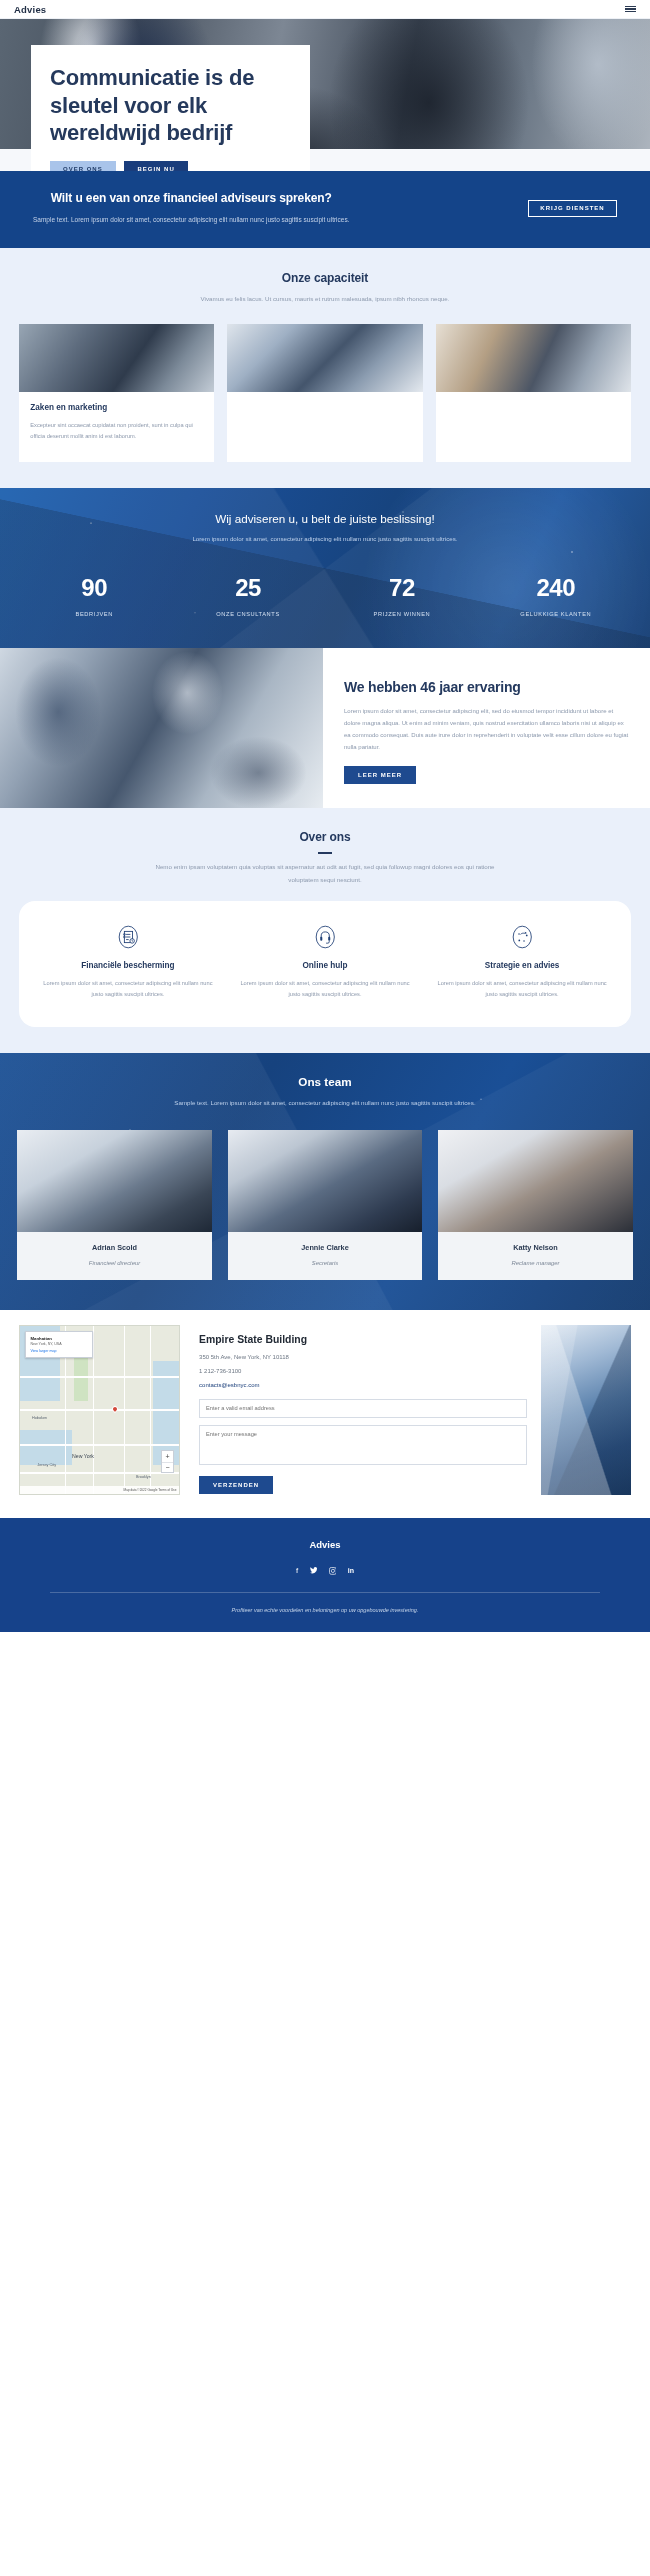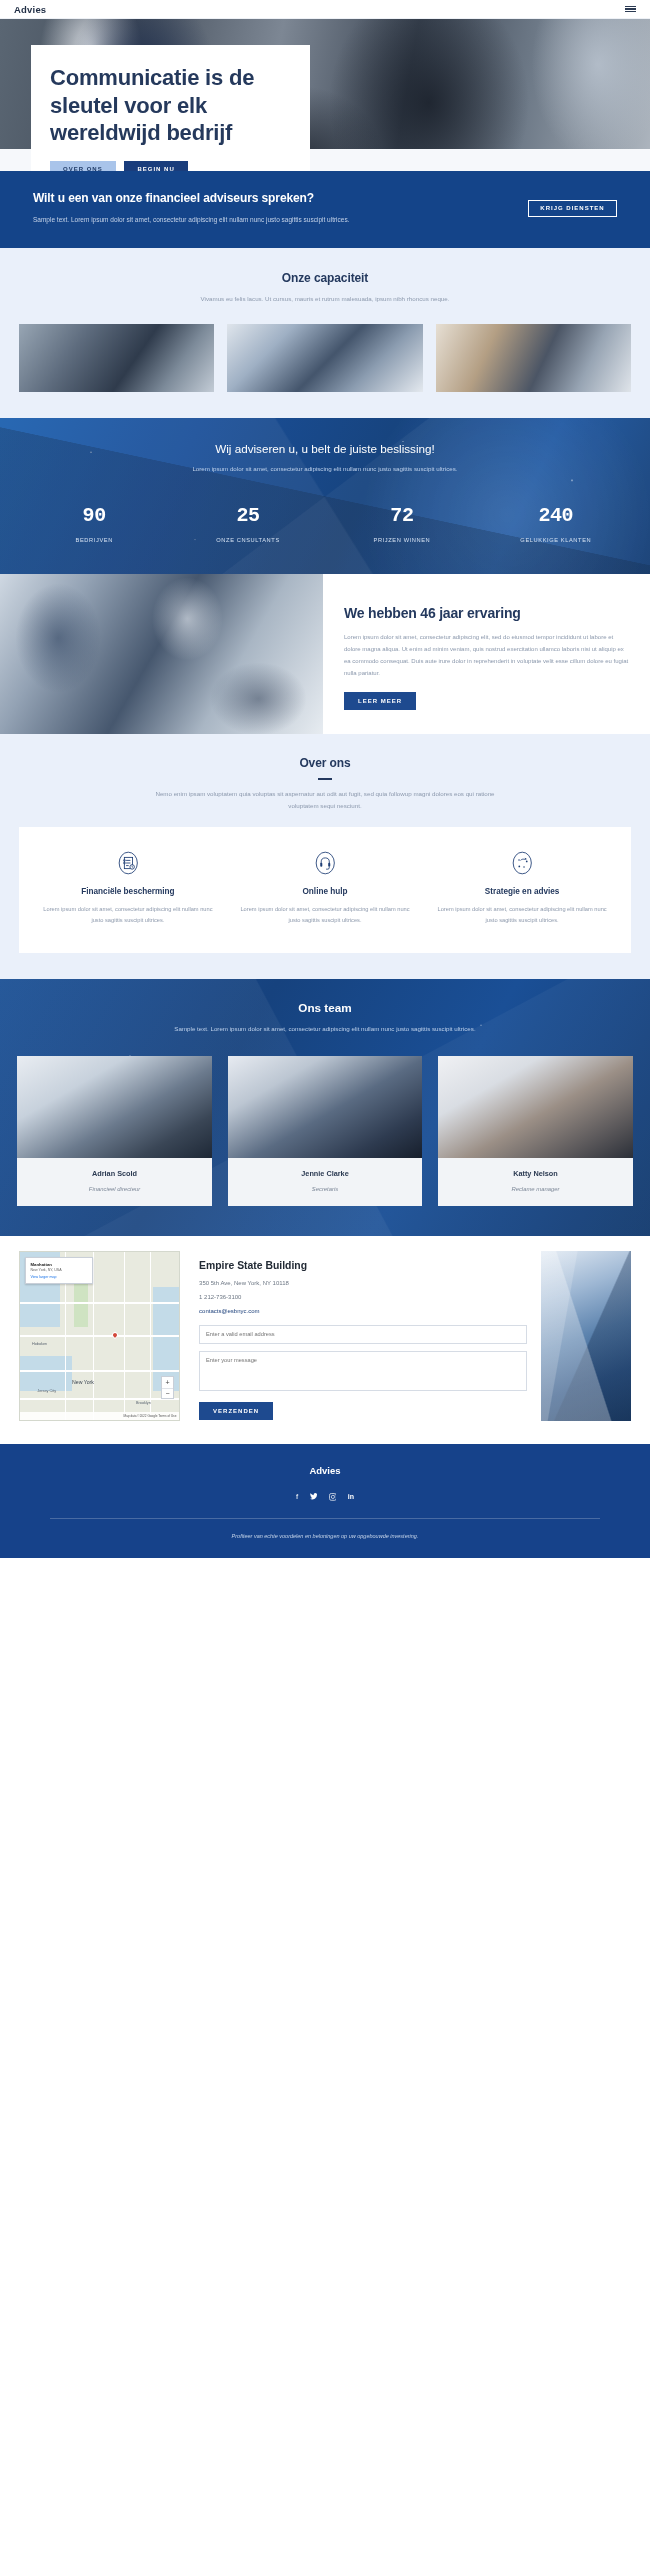--- a/index.html
+++ b/index.html
@@ -88,21 +88,21 @@
 
   
   .cta {
     background: #144489;
     padding: 20px 33px 22.5px 33px;
     display: flex; align-items: center; justify-content: space-between;
   }
   .cta-left { max-width: 408px; }
   .cta h2 {
     color: #ffffff; font-size: 12px; font-weight: 700; margin-bottom: 8.7px;
-    font-stretch: condensed; letter-spacing: -0.1px;
+    font-stretch: condensed; letter-spacing: -0.1px; text-align: center;
   }
   .cta p { color: #c4d2e8; font-size: 6.5px; line-height: 1.85; }
 
   
   .sect { padding: 22.5px 19px 26px 19px; }
   .bg-pale { background: #eaf0fa; }
   .sect-title {
     text-align: center; font-size: 12px; font-weight: 700;
     color: #24395e; font-stretch: condensed; letter-spacing: -0.1px;
   }
@@ -154,22 +154,22 @@
   }
   .stats p.lead {
     position: relative; text-align: center; color: #bdd0ea;
     font-size: 6.2px; line-height: 1.95; max-width: 364px; margin: 8.7px auto 0 auto;
   }
   .stat-row {
     position: relative; display: flex; margin-top: 31px;
   }
   .stat { flex: 1; text-align: center; }
   .stat .num {
-    color: #ffffff; font-size: 20px; font-weight: 700;
-    font-stretch: condensed; line-height: 1; letter-spacing: -0.4px; font-family: Liberation Mono, monospace;
+    color: #ffffff; font-size: 24px; font-weight: 700;
+    font-stretch: condensed; line-height: 1; letter-spacing: -0.4px;
   }
   .stat .lbl {
     color: #d4e1f2; font-size: 5.7px; letter-spacing: 0.6px;
     text-transform: uppercase; margin-top: 10.4px;
   }
 
   
   .exp { display: flex; background: #ffffff; }
   .exp-img {
     width: 323px; height: 160px;
@@ -187,21 +187,21 @@
   .exp-txt h2 {
     font-size: 14px; font-weight: 700; color: #24395e;
     font-stretch: condensed; letter-spacing: -0.2px;
   }
   .exp-txt p {
     font-size: 6px; line-height: 2.0; color: #8c99ad; margin-top: 10.4px;
   }
   .exp-txt .btn-solid { margin-top: 13px; }
 
   
-  .panel { background: #ffffff; margin-top: 15.6px; padding: 22.5px 10.4px 26px 10.4px; display: flex; }
+  .panel { background: #ffffff; margin-top: 15.6px; padding: 22.5px 10.4px 26px 10.4px; display: flex; border-radius: 16px; }
   .feat { flex: 1; text-align: center; padding: 0 10.4px; }
   .feat .ico { margin: 0 auto 11.3px auto; width: 22.5px; height: 26px; }
   .feat h3 {
     font-size: 8.2px; font-weight: 700; color: #24395e;
     font-stretch: condensed; margin-bottom: 7.8px;
   }
   .feat p { font-size: 5.7px; line-height: 2.0; color: #8d99ac; }
 
   
   .team {
@@ -348,20 +348,24 @@
     </div>
     <button class="btn btn-outline">KRIJG DIENSTEN</button>
   </div>
 
   <div class="sect bg-pale">
     <div class="sect-title">Onze capaciteit</div>
     <div class="sect-sub">Vivamus eu felis lacus. Ut cursus, mauris et rutrum malesuada, ipsum nibh rhoncus neque.</div>
     <div class="cards">
       <div class="card">
         <div class="card-img ph-a"></div>
+        <div class="card-body">
+          <h3>Zaken en marketing</h3>
+          <p>Excepteur sint occaecat cupidatat non proident, sunt in culpa qui officia deserunt mollit anim id est laborum.</p>
+        </div>
       </div>
       <div class="card">
         <div class="card-img ph-b"></div>
       </div>
       <div class="card">
         <div class="card-img ph-c"></div>
       </div>
     </div>
   </div>
 

